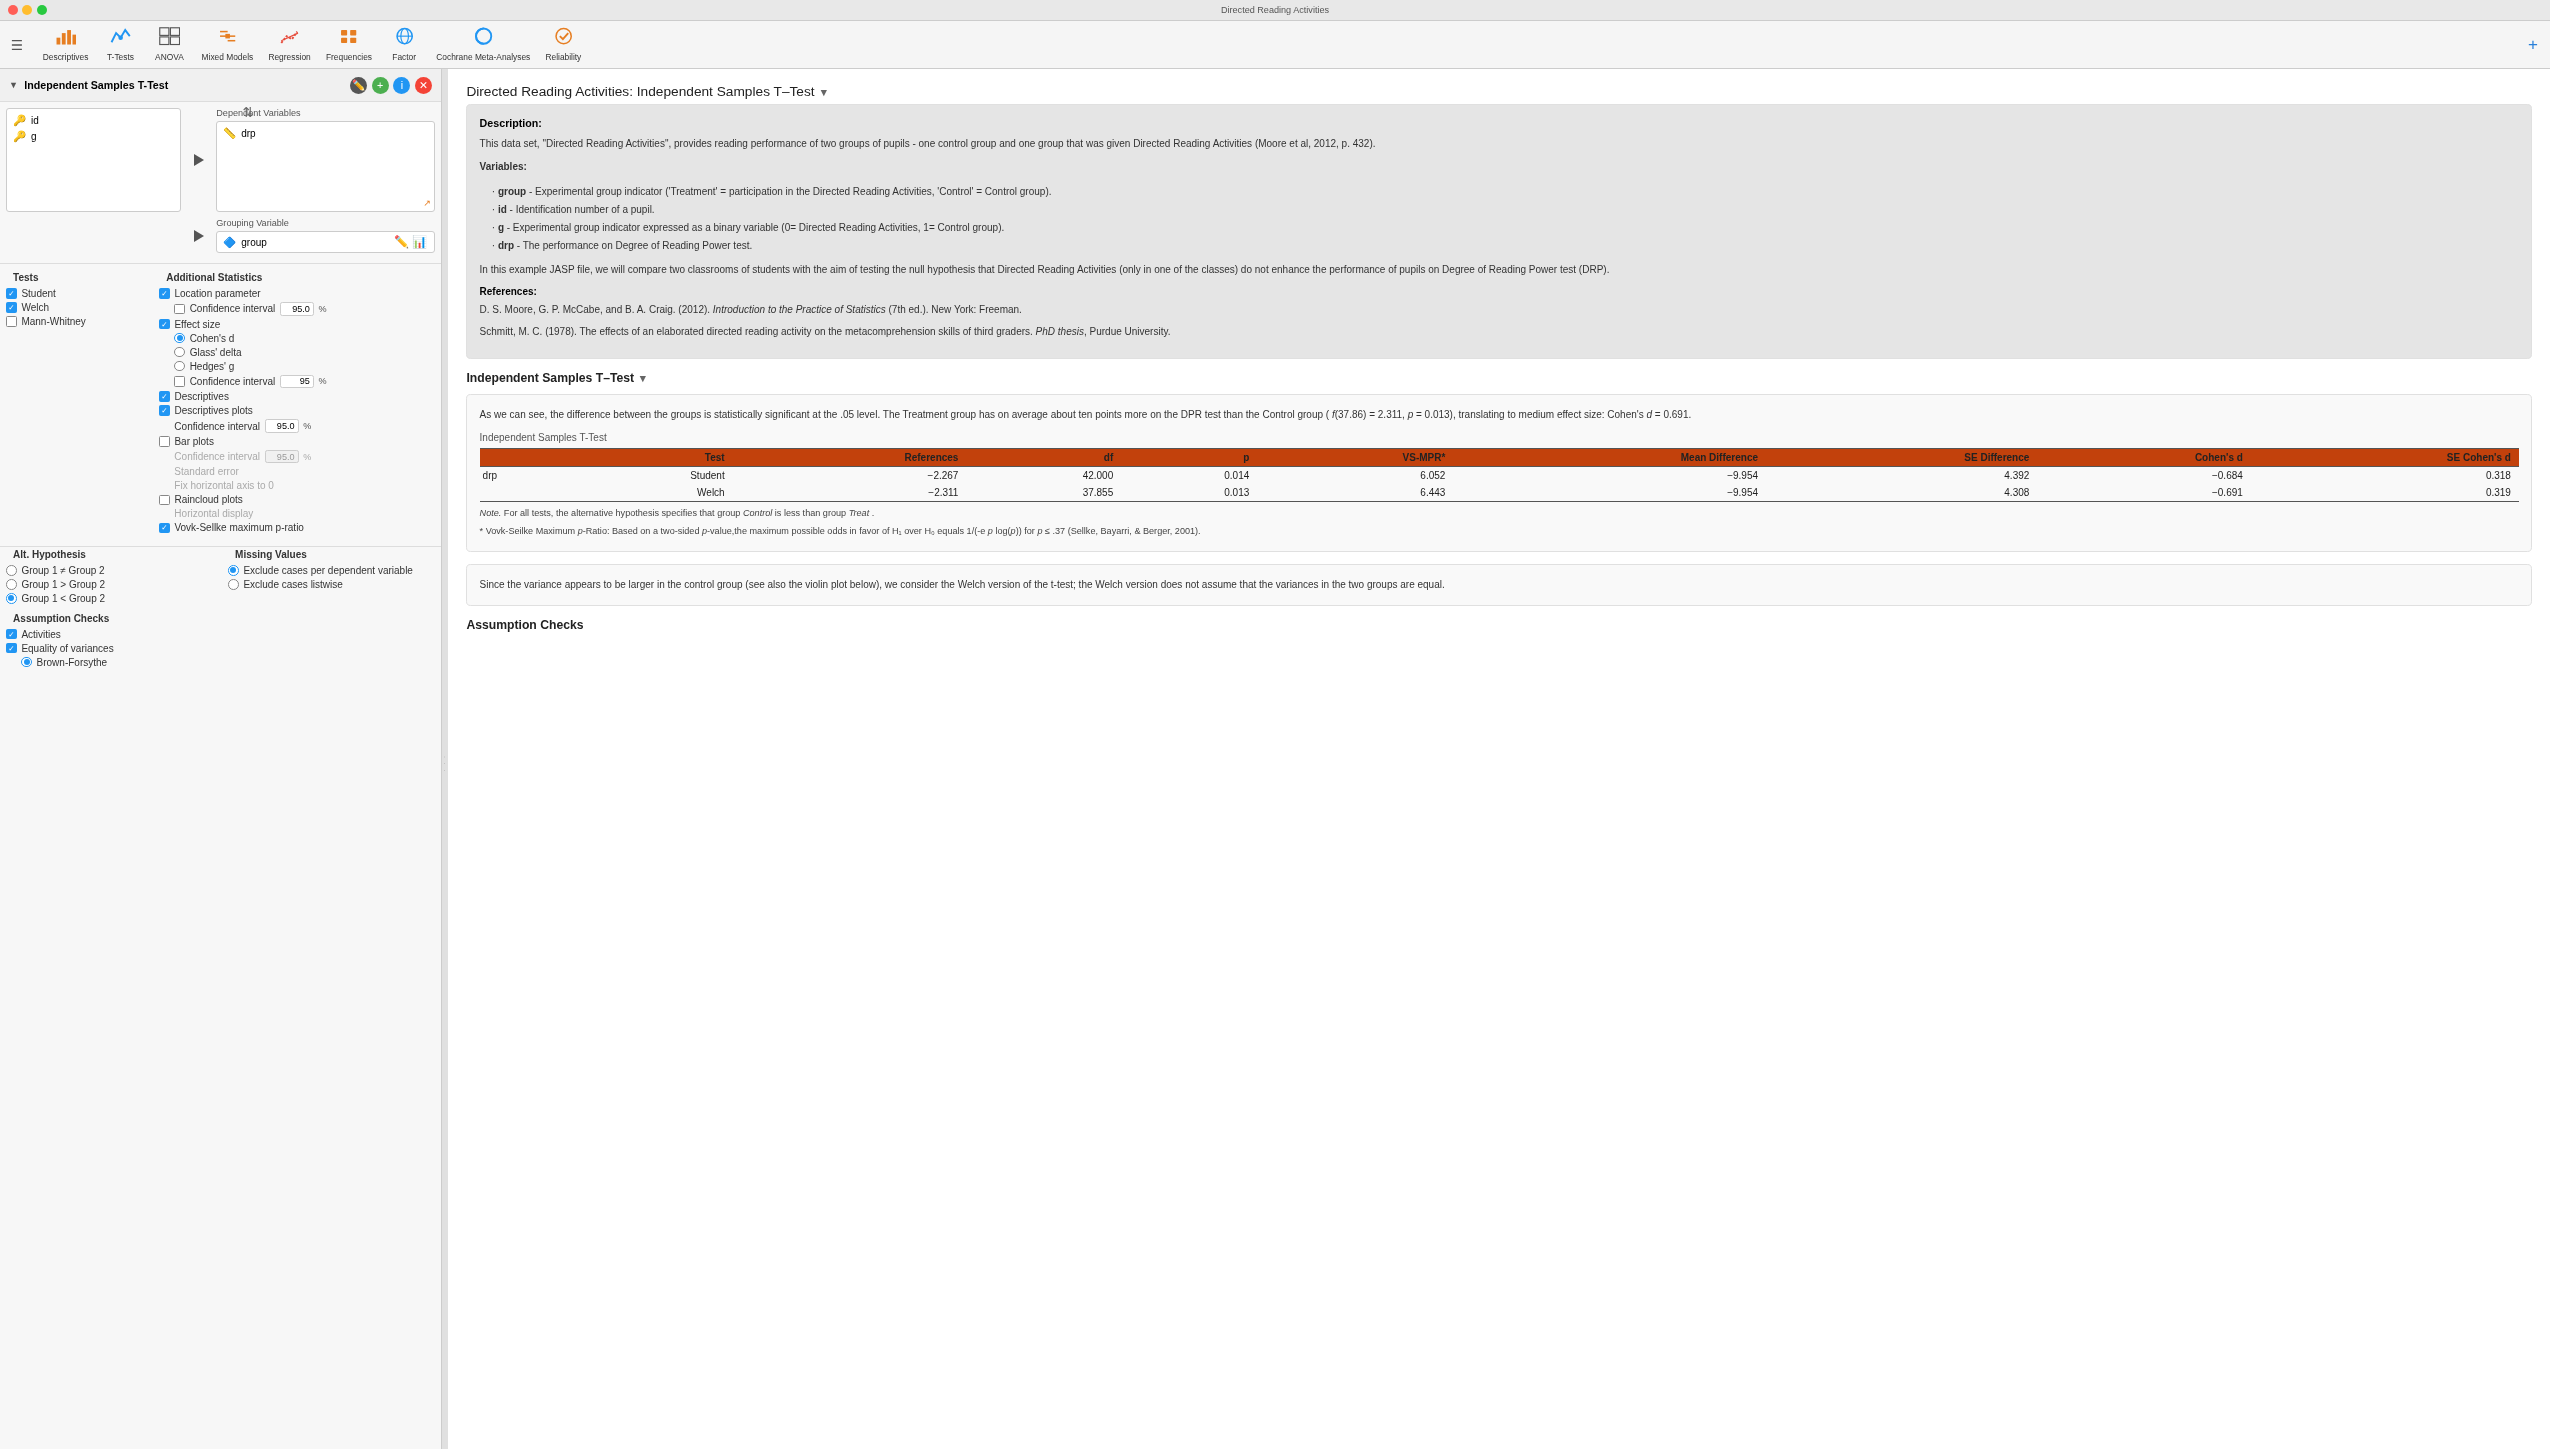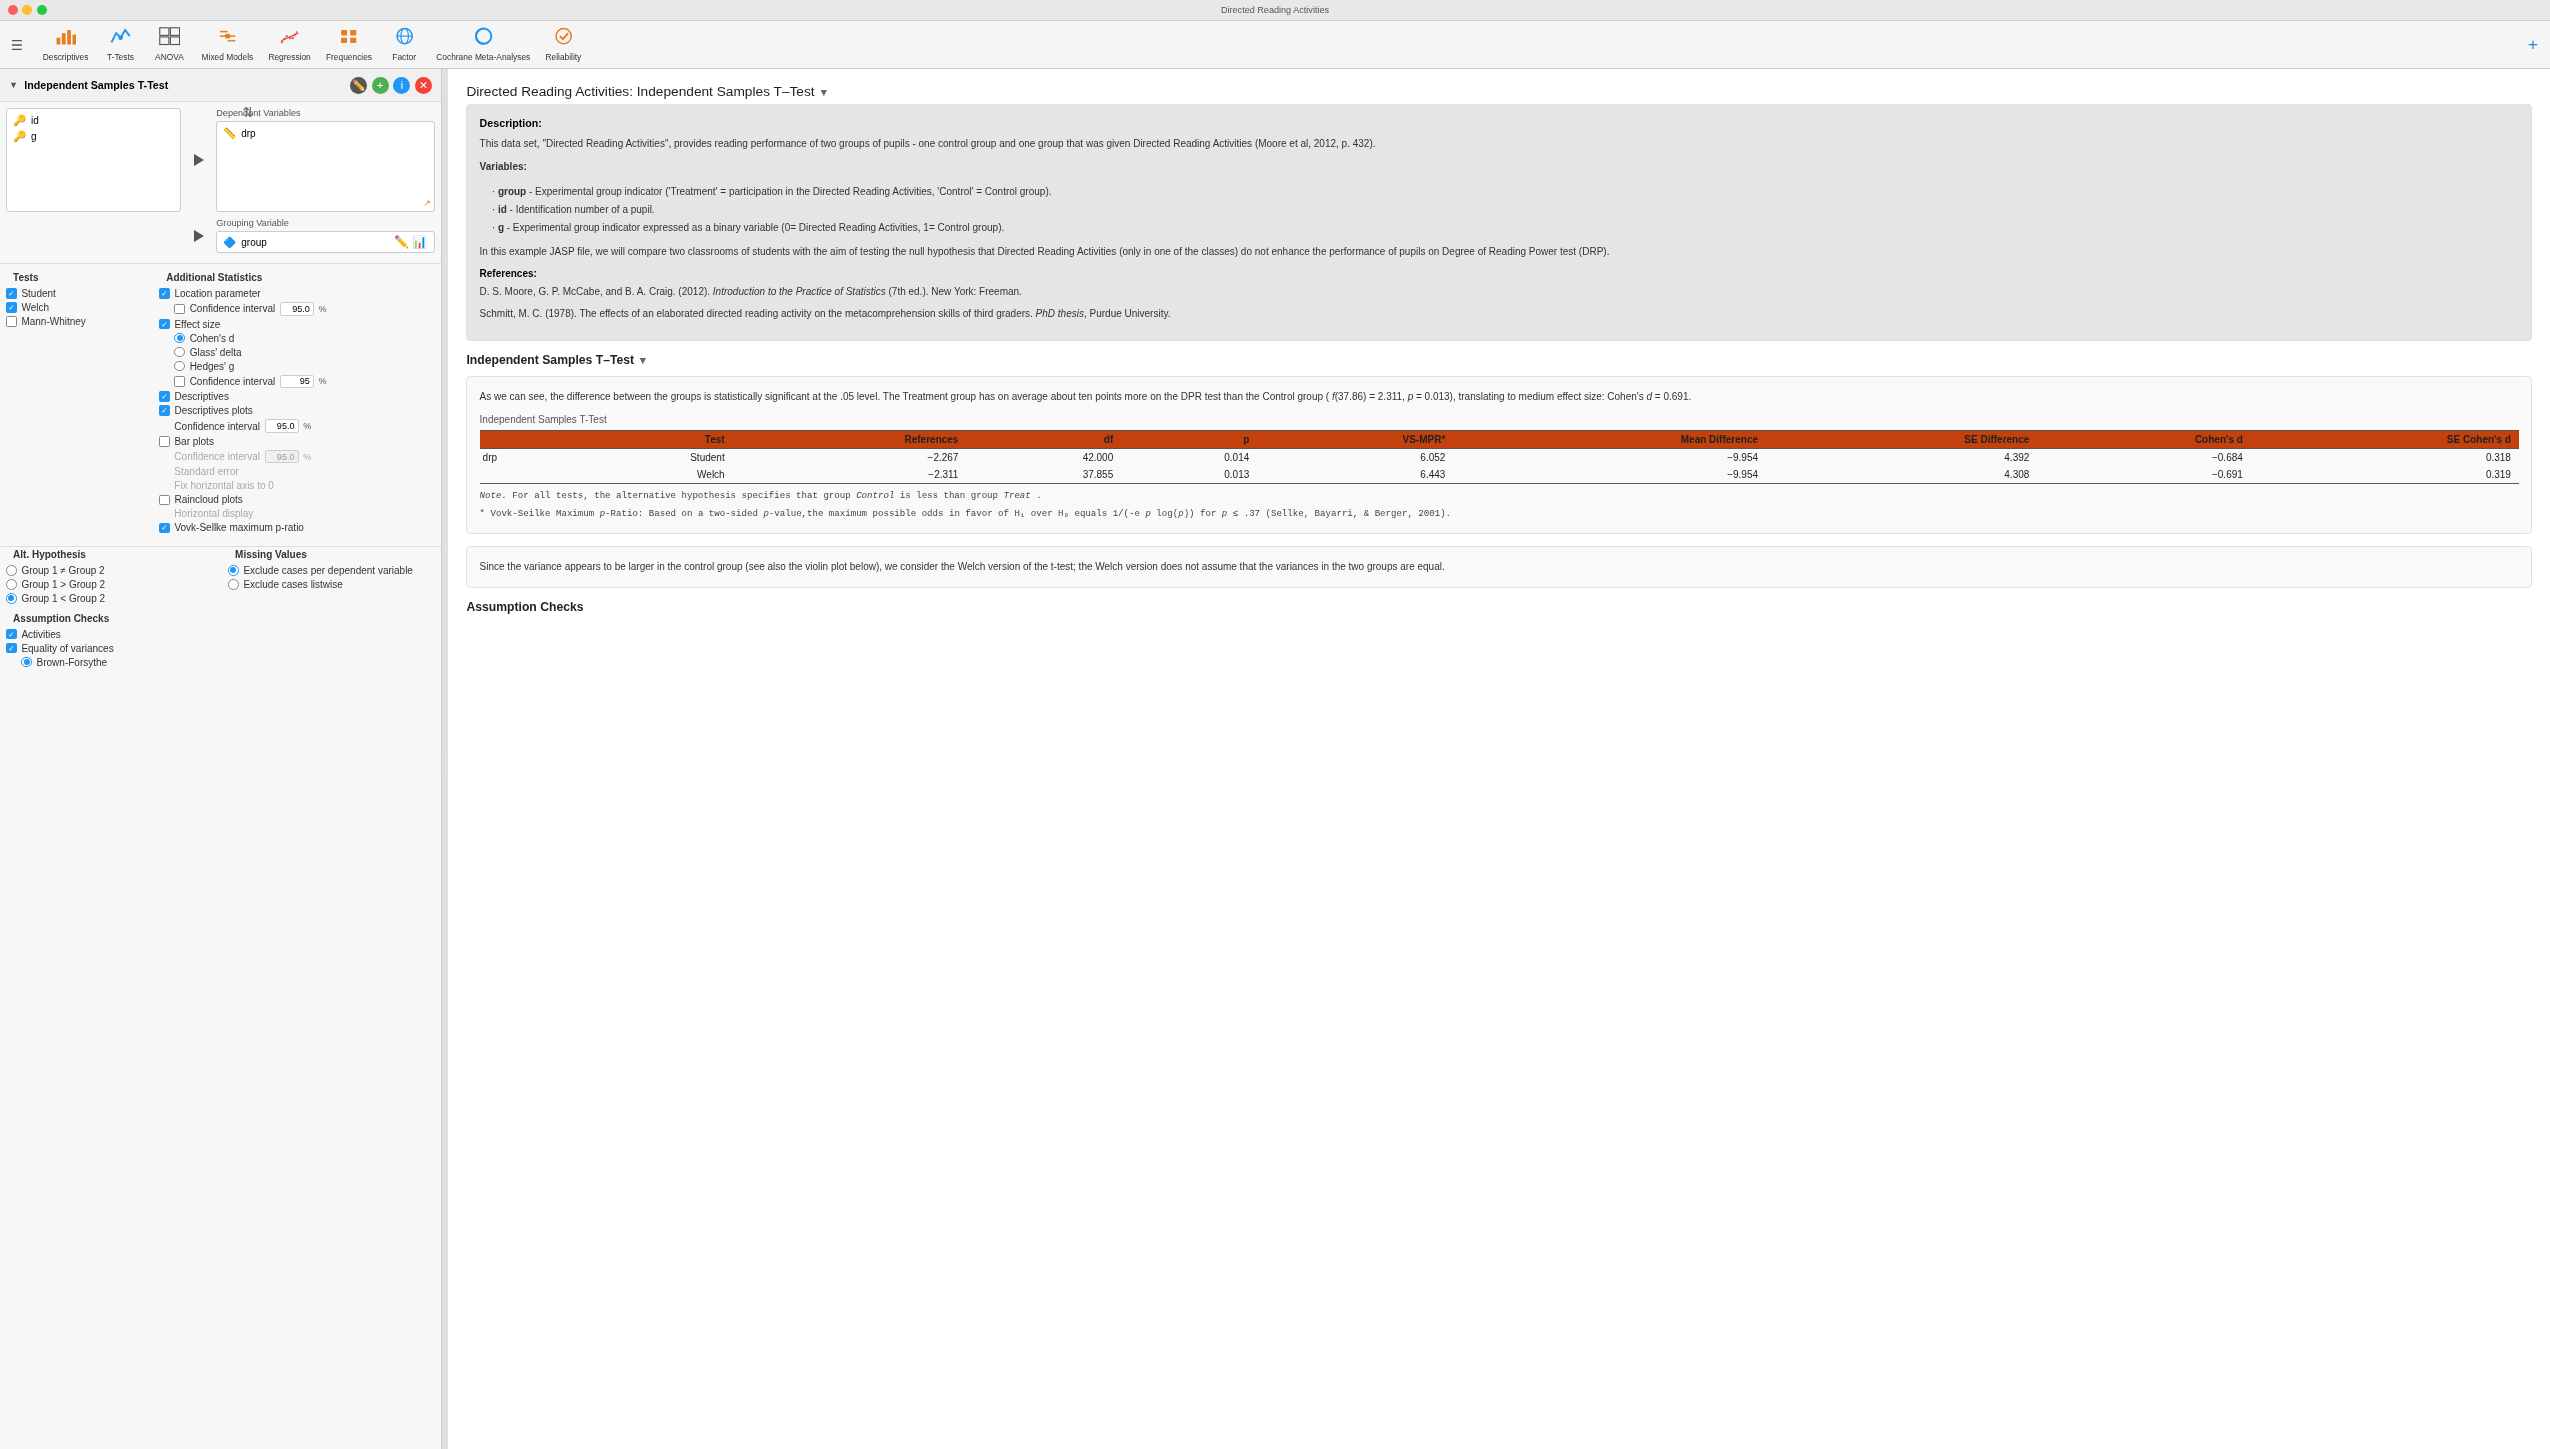--- a/index.html
+++ b/index.html
@@ -334,21 +334,21 @@
     .results-table th:first-child { text-align: left; padding-left: 3px; }
     .results-table td {
       padding: 3px 7.6px;
       text-align: right;
       color: #222;
       border: none;
     }
     .results-table td:first-child { text-align: left; padding-left: 3px; font-style: italic; }
     .results-table td.no-style { font-style: normal; }
     .results-table tr:last-child td { border-bottom: 1.5px solid #555; }
-    .table-note { font-size: 9.1px; color: #444; margin-top: 4.6px; line-height: 1.5; font-family: Liberation Mono, monospace; }
+    .table-note { font-size: 9.1px; color: #444; margin-top: 4.6px; line-height: 1.5; }
     .table-note i { font-style: italic; }
 
     
     .assumption-text { font-size: 10px; line-height: 1.6; color: #333; }
 
     
     .assumption-title {
       font-size: 12.2px;
       font-weight: 700;
       color: #222;
@@ -722,20 +722,21 @@
     </h1>
 
     <div class="description-block">
       <div class="desc-title">Description:</div>
       <p class="desc-text">This data set, "Directed Reading Activities", provides reading performance of two groups of pupils - one control group and one group that was given Directed Reading Activities (Moore et al, 2012, p. 432).</p>
       <p class="desc-text bold">Variables:</p>
       <ul class="desc-list">
         <li><b>group</b> - Experimental group indicator ('Treatment' = participation in the Directed Reading Activities, 'Control' = Control group).</li>
         <li><b>id</b> - Identification number of a pupil.</li>
         <li><b>g</b> - Experimental group indicator expressed as a binary variable (0= Directed Reading Activities, 1= Control group).</li>
+        <li><b>drp</b> - The performance on Degree of Reading Power test.</li>
       </ul>
       <p class="desc-text">In this example JASP file, we will compare two classrooms of students with the aim of testing the null hypothesis that Directed Reading Activities (only in one of the classes) do not enhance the performance of pupils on Degree of Reading Power test (DRP).</p>
       <p class="desc-ref-title">References:</p>
       <p class="desc-ref">D. S. Moore, G. P. McCabe, and B. A. Craig. (2012). <i>Introduction to the Practice of Statistics</i> (7th ed.). New York: Freeman.</p>
       <p class="desc-ref">Schmitt, M. C. (1978). The effects of an elaborated directed reading activity on the metacomprehension skills of third graders. <i>PhD thesis</i>, Purdue University.</p>
     </div>
 
     <div class="results-section">
       <h2 class="section-title">
         <span>Independent Samples T–Test</span>

